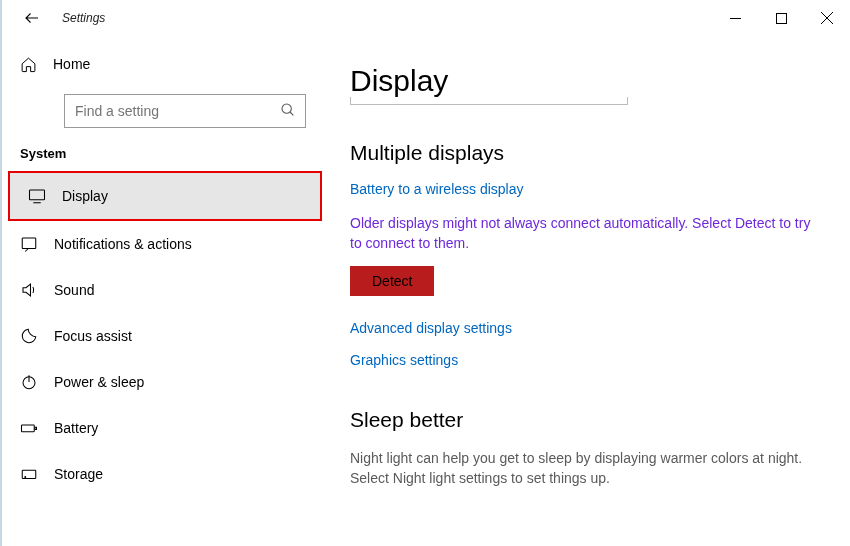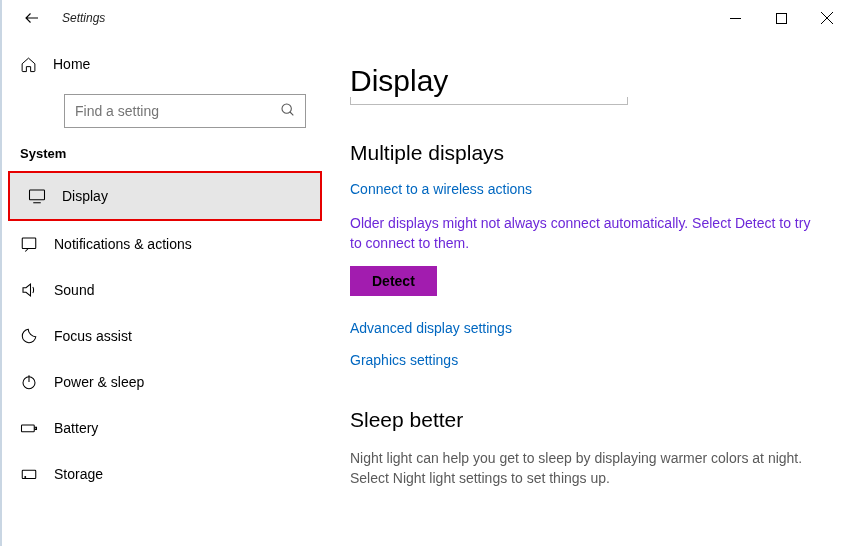--- a/index.html
+++ b/index.html
@@ -135,26 +135,25 @@
   p.body {
     font-size: 14px;
     color: #6d28d9;
     line-height: 1.45;
     margin-bottom: 12px;
   }
   p.muted {
     color: #5a5a5a;
   }
   .btn {
-    background: #a21caf;
+    background: #b91c1c;
     border: none;
     padding: 7px 22px;
     font-size: 14px;
     margin-bottom: 24px;
-    font-weight: bold;
   }
   .gap-top { margin-top: 24px; }
   svg { display: block; }
 </style>
 </head>
 <body>
 
 <div class="window">
 
   <div class="titlebar">
@@ -282,21 +281,21 @@
       </div>
 
     </div>
 
     <div class="main">
       <h1 class="page-title">Display</h1>
       <div class="rule"></div>
 
       <h2 class="section">Multiple displays</h2>
 
-      <a href="#" class="link">Connect to a wireless actions</a>
+      <a href="#" class="link">Battery to a wireless display</a>
 
       <p class="body">Older displays might not always connect automatically. Select Detect to try to connect to them.</p>
 
       <button class="btn">Detect</button>
 
       <div><a href="#" class="link">Advanced display settings</a></div>
       <div><a href="#" class="link">Graphics settings</a></div>
 
       <h2 class="section gap-top">Sleep better</h2>
       <p class="body muted">Night light can help you get to sleep by displaying warmer colors at night. Select Night light settings to set things up.</p>

